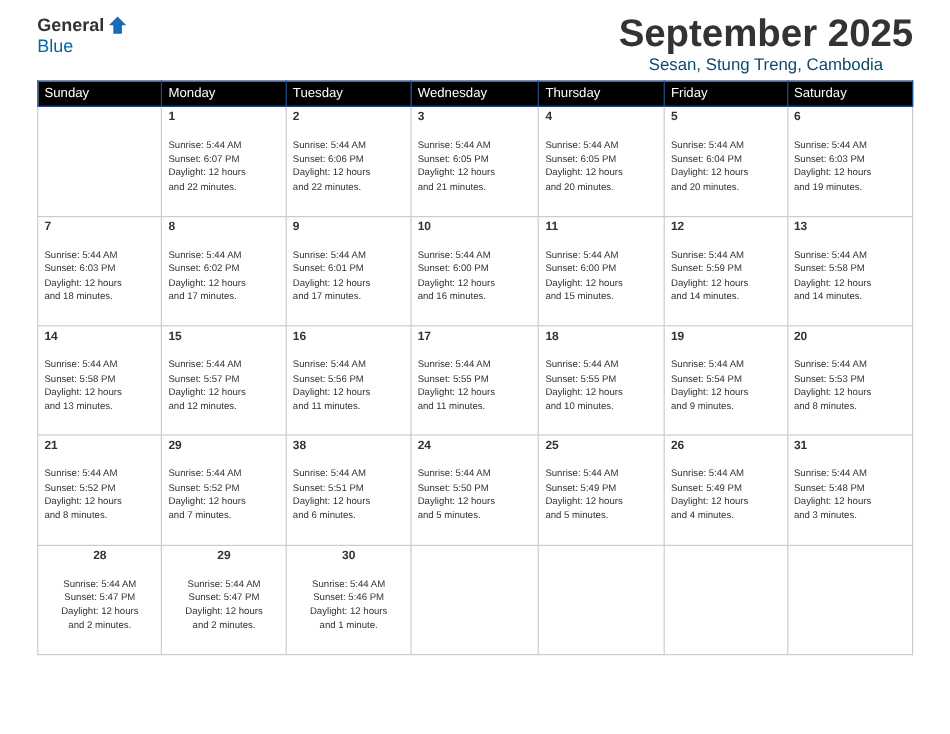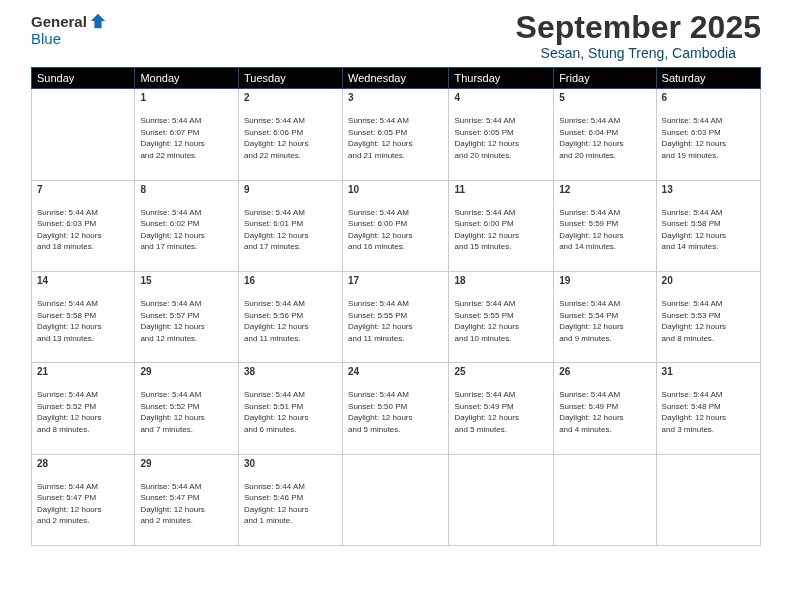--- a/index.html
+++ b/index.html
@@ -92,20 +92,21 @@
       margin-bottom: 1px;
     }
     .cell-text {
       font-size: 8px;
       line-height: 1.45;
       color: #333;
       margin-top: 12px;
     }
     tbody tr:last-child td {
       height: 78px;
+      text-align: center;
     }
   </style>
 </head>
 <body>
 
 <div class="page">
   <div class="header">
     <div class="logo">
       <div class="logo-text">
         <div style="display:flex;align-items:center;">

